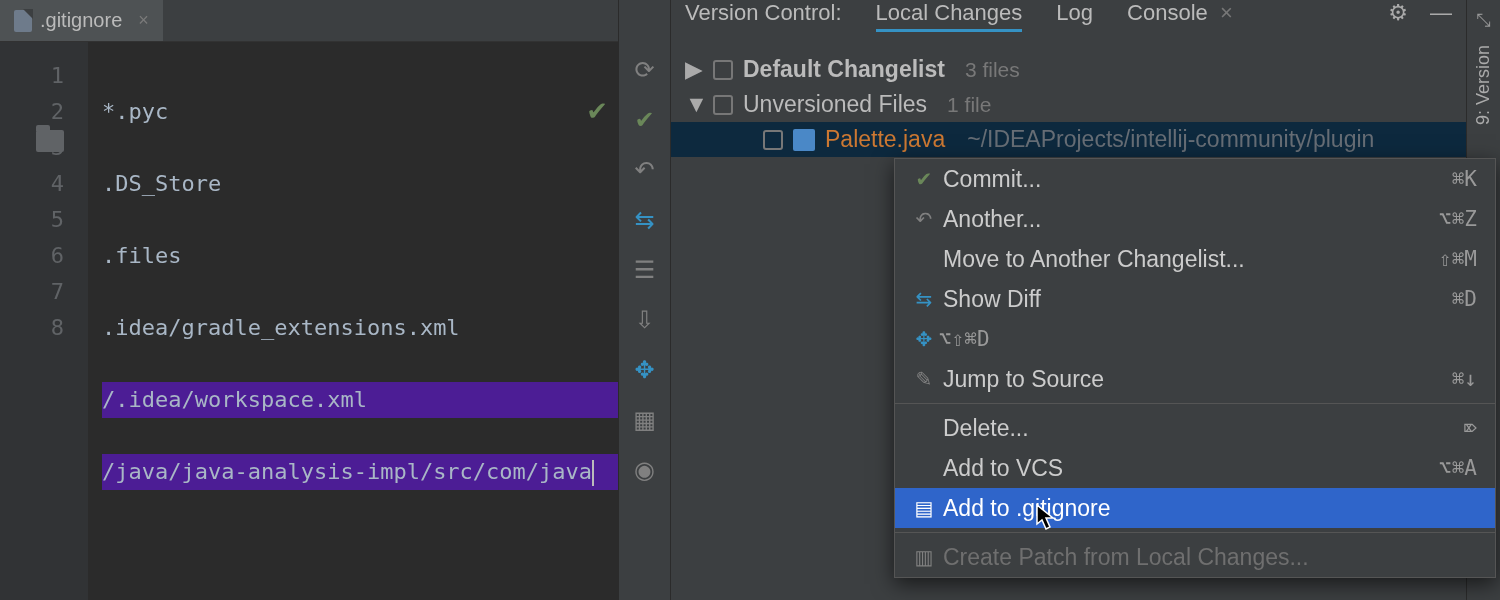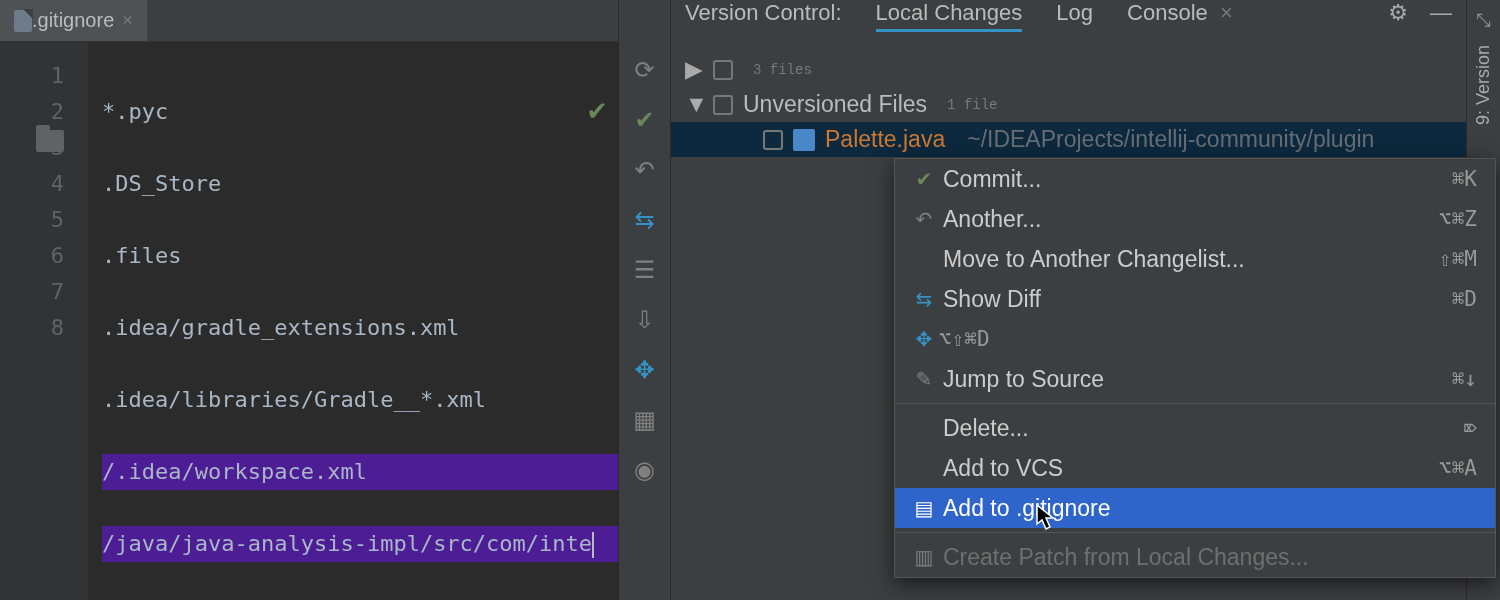--- a/index.html
+++ b/index.html
@@ -8,21 +8,21 @@
   background:#2b2b2b;
   font-family:"Segoe UI","Helvetica Neue",Arial,sans-serif;
   font-size:22px;
   color:#bbbbbb;
   overflow:hidden;
   position:relative;
 }
 
 .tab-row { height:42px; background:#3c3f41; display:flex; align-items:stretch; border-bottom:1px solid #323232; }
 .tab {
-  display:flex; align-items:center; 
+  display:flex; align-items:center; gap:8px;
   padding:1px 14px;
   background:#4e5254; color:#bbbbbb;
   font-size:20px;
 }
 .tab .file-ico {
   width:18px; height:22px; position:relative;
   background:#6e7b8b; border-radius:2px 2px 2px 2px;
 }
 .tab .file-ico::after{
   content:""; position:absolute; right:-1px; top:-1px;
@@ -82,21 +82,21 @@
 .vc-tabs .tab-item.active { color:#bbbbbb; border-bottom:3px solid #3592c4; padding-bottom:3px; }
 .vc-tabs .right-icons{ margin-left:auto; display:flex; gap:22px; color:#aaaaaa; }
 .tree { padding:6px 0 0 0; font-size:23px; }
 .tree-row {
   display:flex; align-items:center; gap:10px; padding:4px 8px 4px 14px;
 }
 .tree-row .expand { width:18px; color:#aaaaaa; }
 .tree-row .chk {
   width:20px; height:20px; border:2px solid #777; border-radius:3px;
 }
-.tree-row .count{ color:#787878; margin-left:10px; font-size:14px;font-family:Liberation Mono, monospace; }
+.tree-row .count{ color:#787878; margin-left:10px; font-size:21px; }
 .tree-row .bold{ font-weight:600; color:#bbbbbb; }
 .tree-row.file-row {
   background:#0d293e; padding-left:92px;
 }
 .tree-row.file-row .java-ico{
   width:22px; height:22px; background:#4a88c7; border-radius:2px; position:relative;
 }
 .tree-row.file-row .fname{ color:#cc7832; }
 .tree-row.file-row .fpath{ color:#666d75; margin-left:12px; }
 
@@ -156,23 +156,22 @@
     <div>6</div>
     <div>7</div>
     <div>8</div>
     <span class="folder-ico"></span>
   </div>
   <div class="code">
 <div class="code-line">*.pyc</div>
 <div class="code-line">.DS_Store</div>
 <div class="code-line">.files</div>
 <div class="code-line">.idea/gradle_extensions.xml</div>
-<div class="code-line">.idea/libraries/Gradle__*.xml</div>
 <div class="code-line sel">/.idea/workspace.xml</div>
-<div class="code-line sel"><span>/java/java-analysis-impl/src/com/inte</span><span class="caret"></span></div>
+<div class="code-line sel"><span>/java/java-analysis-impl/src/com/java</span><span class="caret"></span></div>
   </div>
   <div class="checkmark">✔</div>
 </div>
 
 <div class="vc-panel">
   <div class="vc-toolbar">
     <span class="tb-ico">⟳</span>
     <span class="tb-ico green">✔</span>
     <span class="tb-ico">↶</span>
     <span class="tb-ico blue">⇆</span>
@@ -190,20 +189,21 @@
       <span class="tab-item"><span>Console</span>&nbsp;&nbsp;<span style="color:#777">×</span></span>
       <span class="right-icons">
         <span>⚙</span>
         <span>—</span>
       </span>
     </div>
     <div class="tree">
       <div class="tree-row">
         <span class="expand">▶</span>
         <span class="chk"></span>
+        <span class="bold">Default Changelist</span>
         <span class="count">3 files</span>
       </div>
       <div class="tree-row">
         <span class="expand">▼</span>
         <span class="chk"></span>
         <span>Unversioned Files</span>
         <span class="count">1 file</span>
       </div>
       <div class="tree-row file-row">
         <span class="chk"></span>

